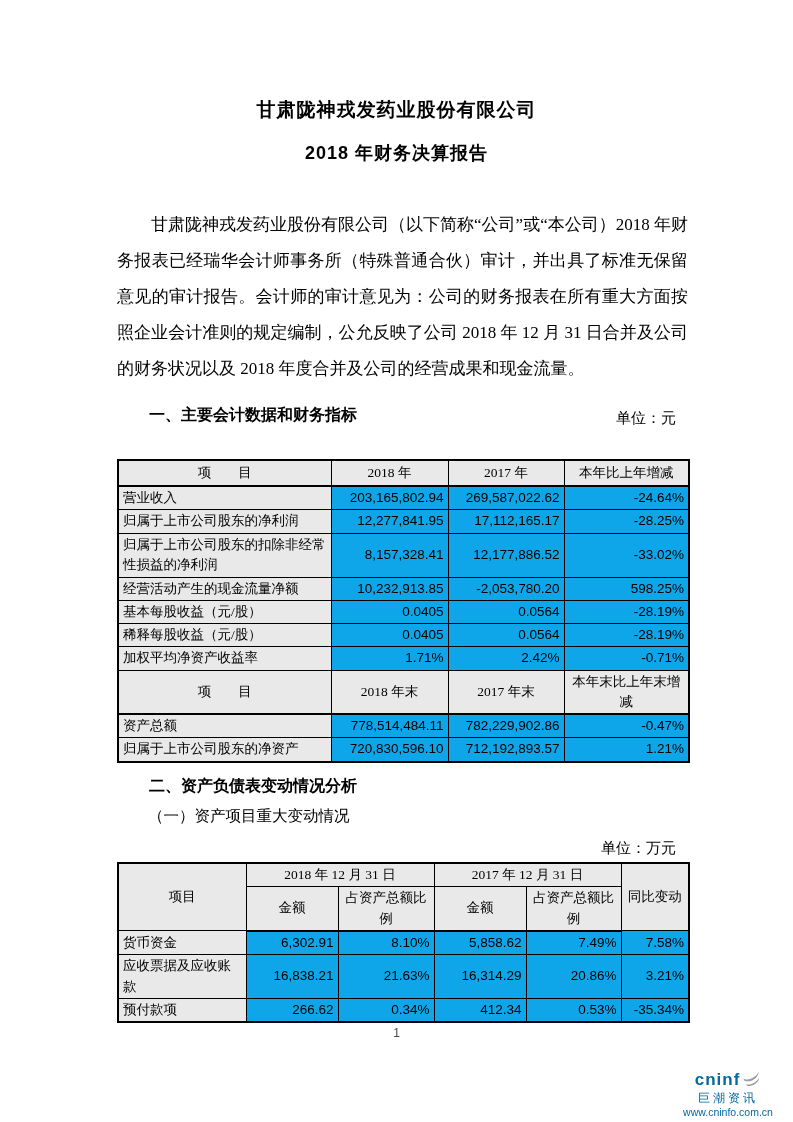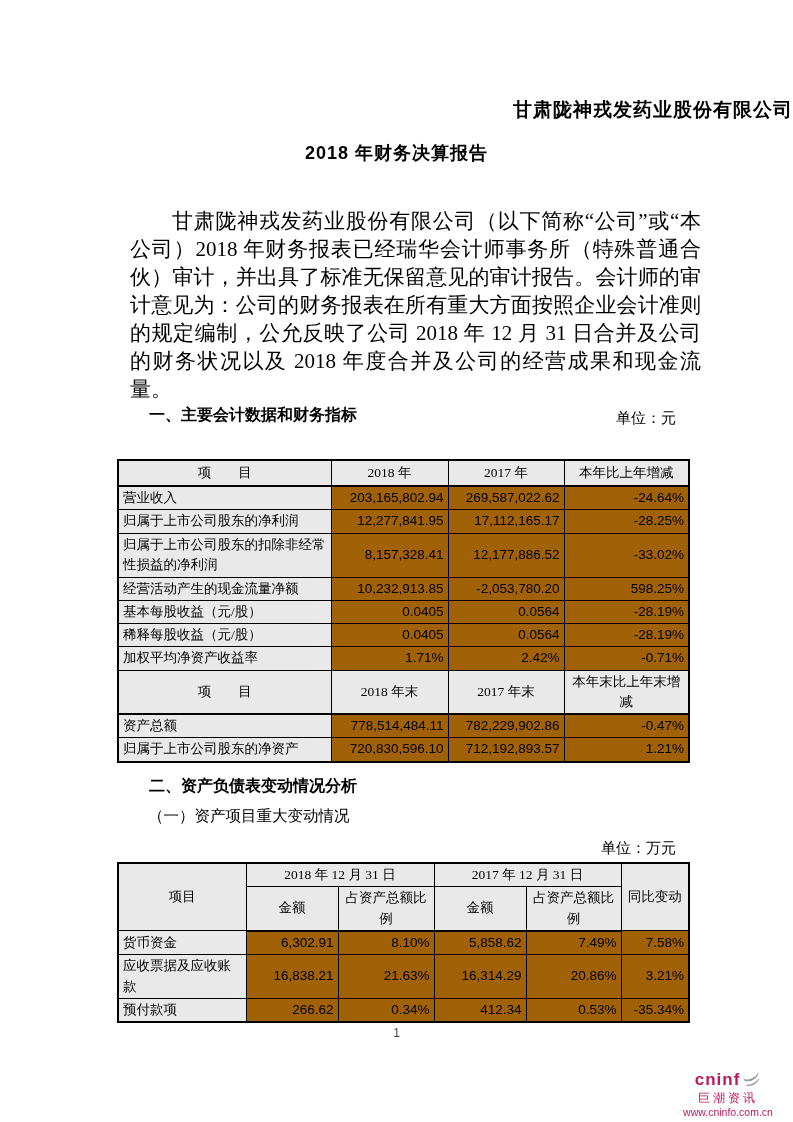--- a/index.html
+++ b/index.html
@@ -6,24 +6,24 @@
   html,body { background:#888; }
   .page {
     position:relative; width:793px; height:1122px; margin:0 auto;
     background:#ffffff; overflow:hidden; color:#000;
     font-family:"Liberation Serif","DejaVu Serif",serif;
   }
   .abs { position:absolute; left:117px; width:571px; }
 
   .title { left:0; width:793px; text-align:center; font-weight:bold;
            font-family:"Liberation Sans","DejaVu Sans",sans-serif; }
-  .title-1 { top:96px;  font-size:19px; line-height:28px; letter-spacing:1px;text-align:right; }
+  .title-1 { top:96px;  font-size:19px; line-height:28px; letter-spacing:1px; }
   .title-2 { top:139px; font-size:18px; line-height:28px; letter-spacing:1px; }
 
-  .para { font-size:21px; line-height:28px; text-align:justify; text-indent:2em;margin-left:13px; }
+  .para { font-size:17px; line-height:36px; text-align:justify; text-indent:2em; }
   .para-1 { top:207px; }
   .para-2 { top:369px; }
 
   .sec-head { font-weight:bold; font-size:16px; line-height:26px; text-indent:2em;
               font-family:"Liberation Sans","DejaVu Sans",sans-serif; }
   .sec-1 { top:402px; }
   .sec-2 { top:773px; }
   .sub-head { top:803px; font-size:15.5px; line-height:26px; text-indent:2em; }
 
   .unit { font-size:15px; line-height:24px; text-align:right; padding-right:12px; }
@@ -31,36 +31,36 @@
   .unit-2 { top:836px; }
 
   table { border-collapse:collapse; width:571px; table-layout:fixed; }
   .tbl-1 { top:459px; } .tbl-2 { top:862px; }
   td { border:1px solid #000; font-size:13.5px; line-height:1.5;
        padding:1px 4px; vertical-align:middle; overflow:hidden; }
   .tbl-1 td, .tbl-2 td { height:22px; }
   tr.h26 td { height:26px; } tr.h44 td { height:44px; } td.rs2 { height:66px; }
   .lbl { background:#e9e9e9; text-align:left; }
   .hd  { background:#e9e9e9; text-align:center; }
-  .num { text-align:right; background:#a16207;
+  .num { text-align:right; background:#0ea5e9;
          font-family:"Liberation Sans","DejaVu Sans",sans-serif; }
   .bb2 td { border-bottom-width:2px; }
   table { border:2px solid #000; }
   .tbl-1 col.c0 { width:213px; } .tbl-1 col.c1 { width:117px; }
   .tbl-1 col.c2 { width:116px; } .tbl-1 col.c3 { width:125px; }
   .tbl-2 col.c0 { width:128px; } .tbl-2 col.c1 { width:92px; }
   .tbl-2 col.c2 { width:96px; }  .tbl-2 col.c3 { width:92px; }
   .tbl-2 col.c4 { width:95px; }  .tbl-2 col.c5 { width:68px; }
 
   .page-number { left:0; width:793px; top:1026px; text-align:center;
                  font-size:12px; color:#444;
                  font-family:"Liberation Sans","DejaVu Sans",sans-serif; }
 
   .cninfo { position:absolute; right:4px; top:1068px; width:122px;
-            text-align:center; color:#be185d;
+            text-align:center; color:#0369a1;
             font-family:"Liberation Sans","DejaVu Sans",sans-serif; }
   .cninfo .brand-row { display:flex; align-items:center; justify-content:center; gap:1px; }
   .cninfo .brand { font-size:17px; font-weight:bold; letter-spacing:1px; line-height:18px; }
   .cninfo .cn  { font-size:12px; letter-spacing:3px; line-height:13px; }
   .cninfo .url { font-size:10.5px; line-height:14px; }
 </style>
 </head>
 <body>
 
 <div class="page">

